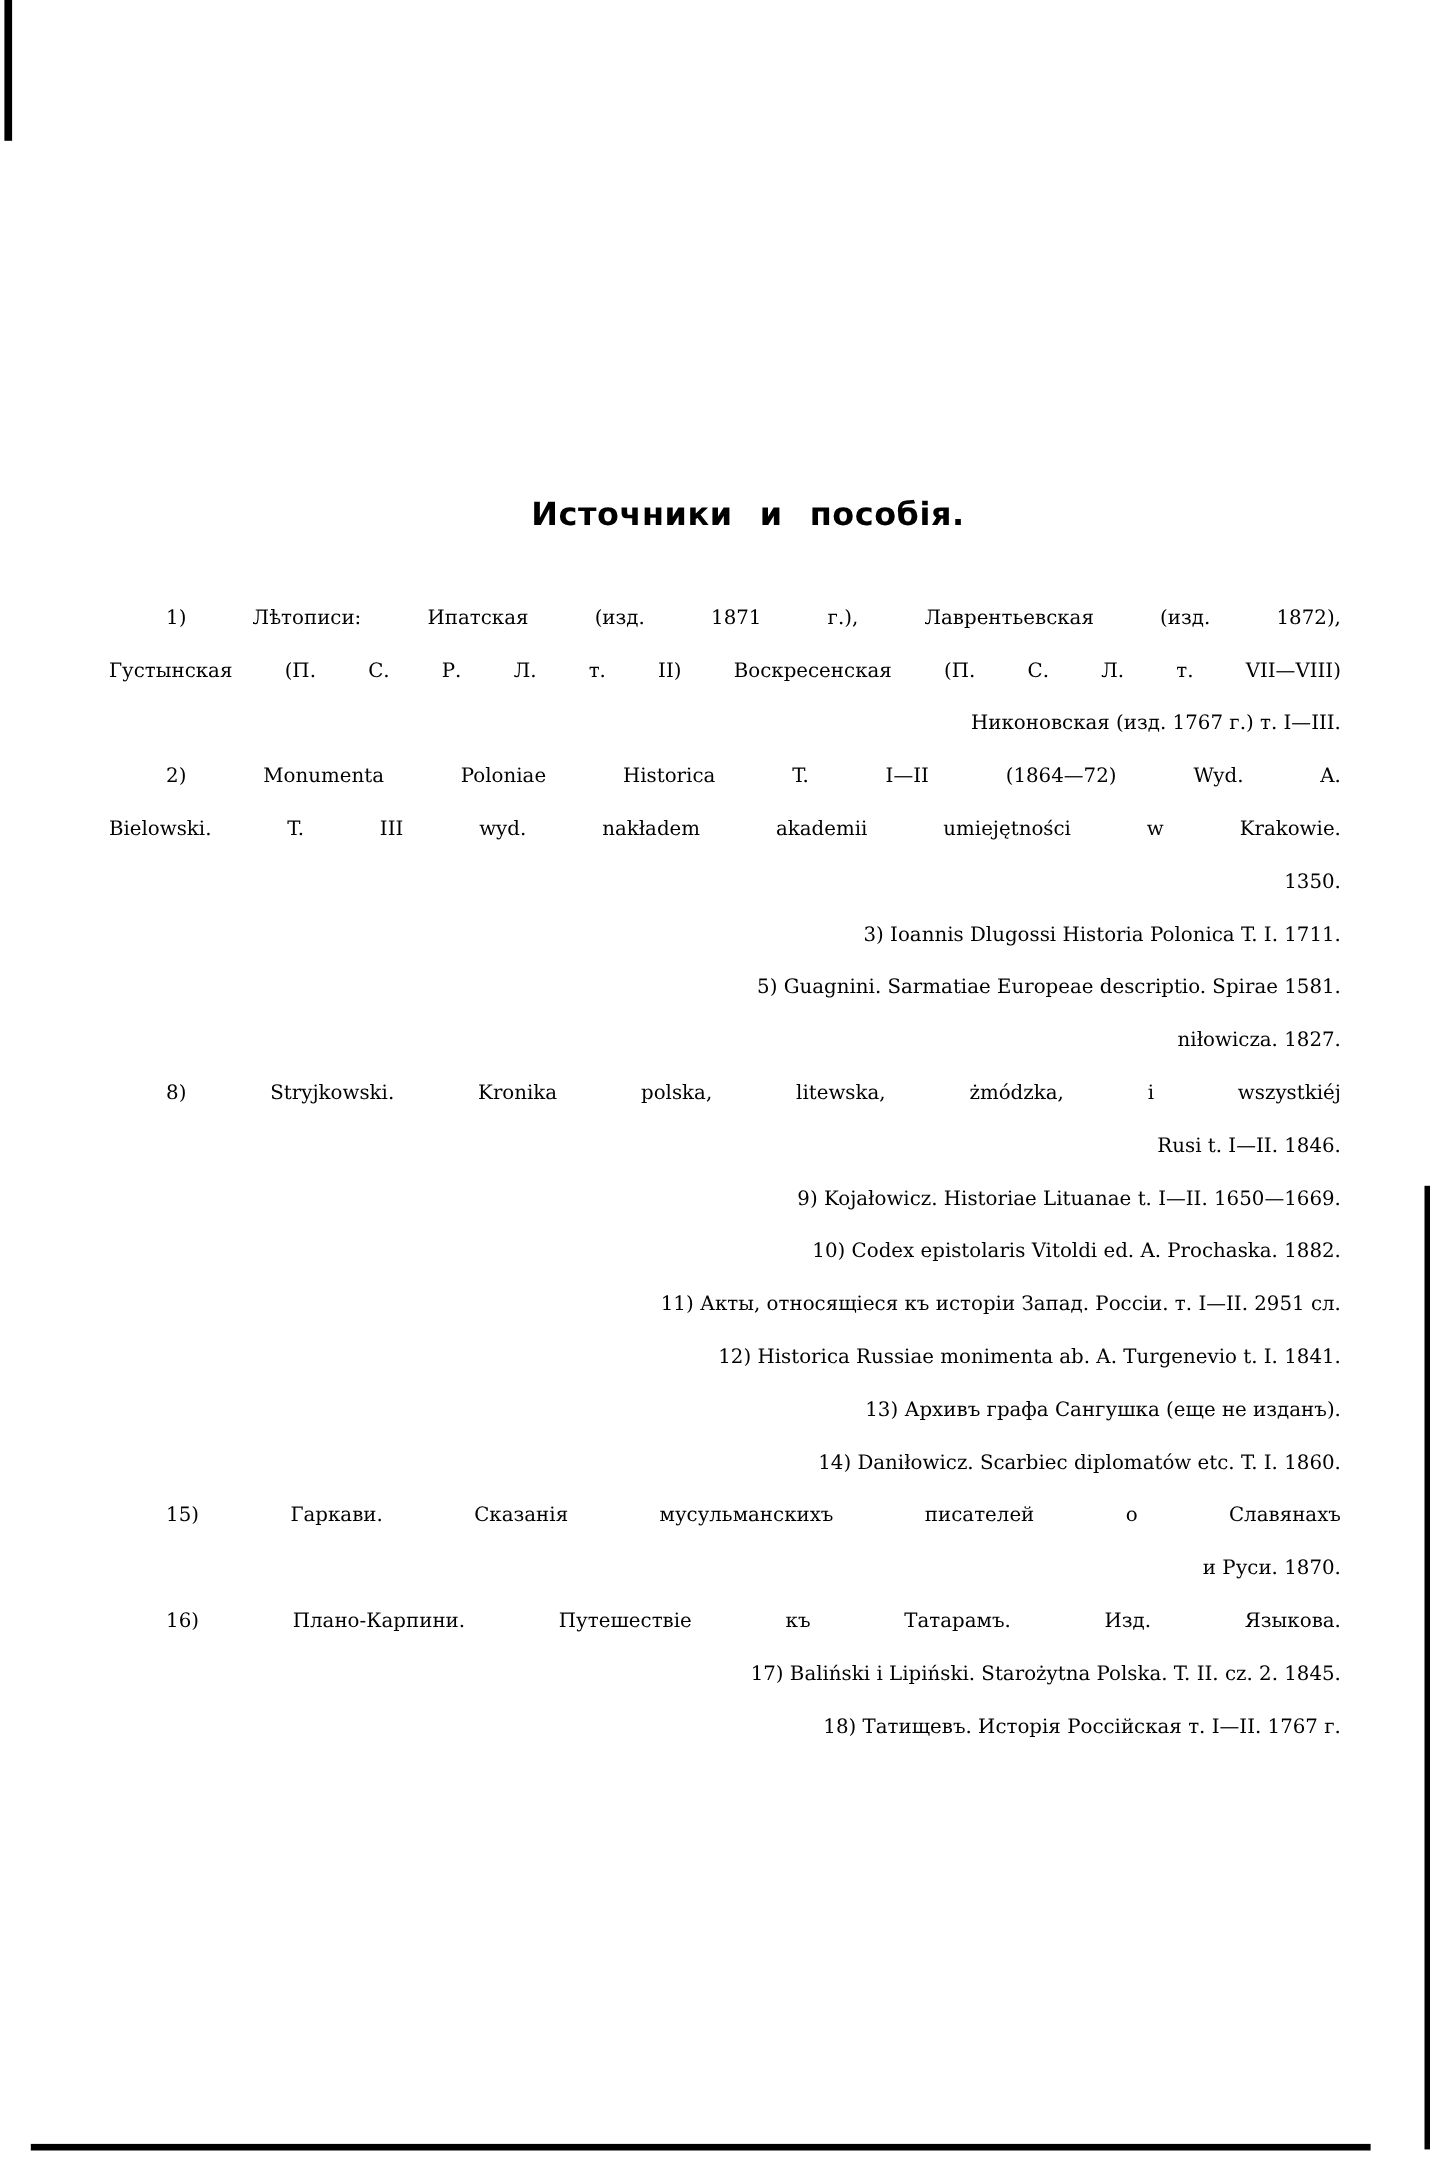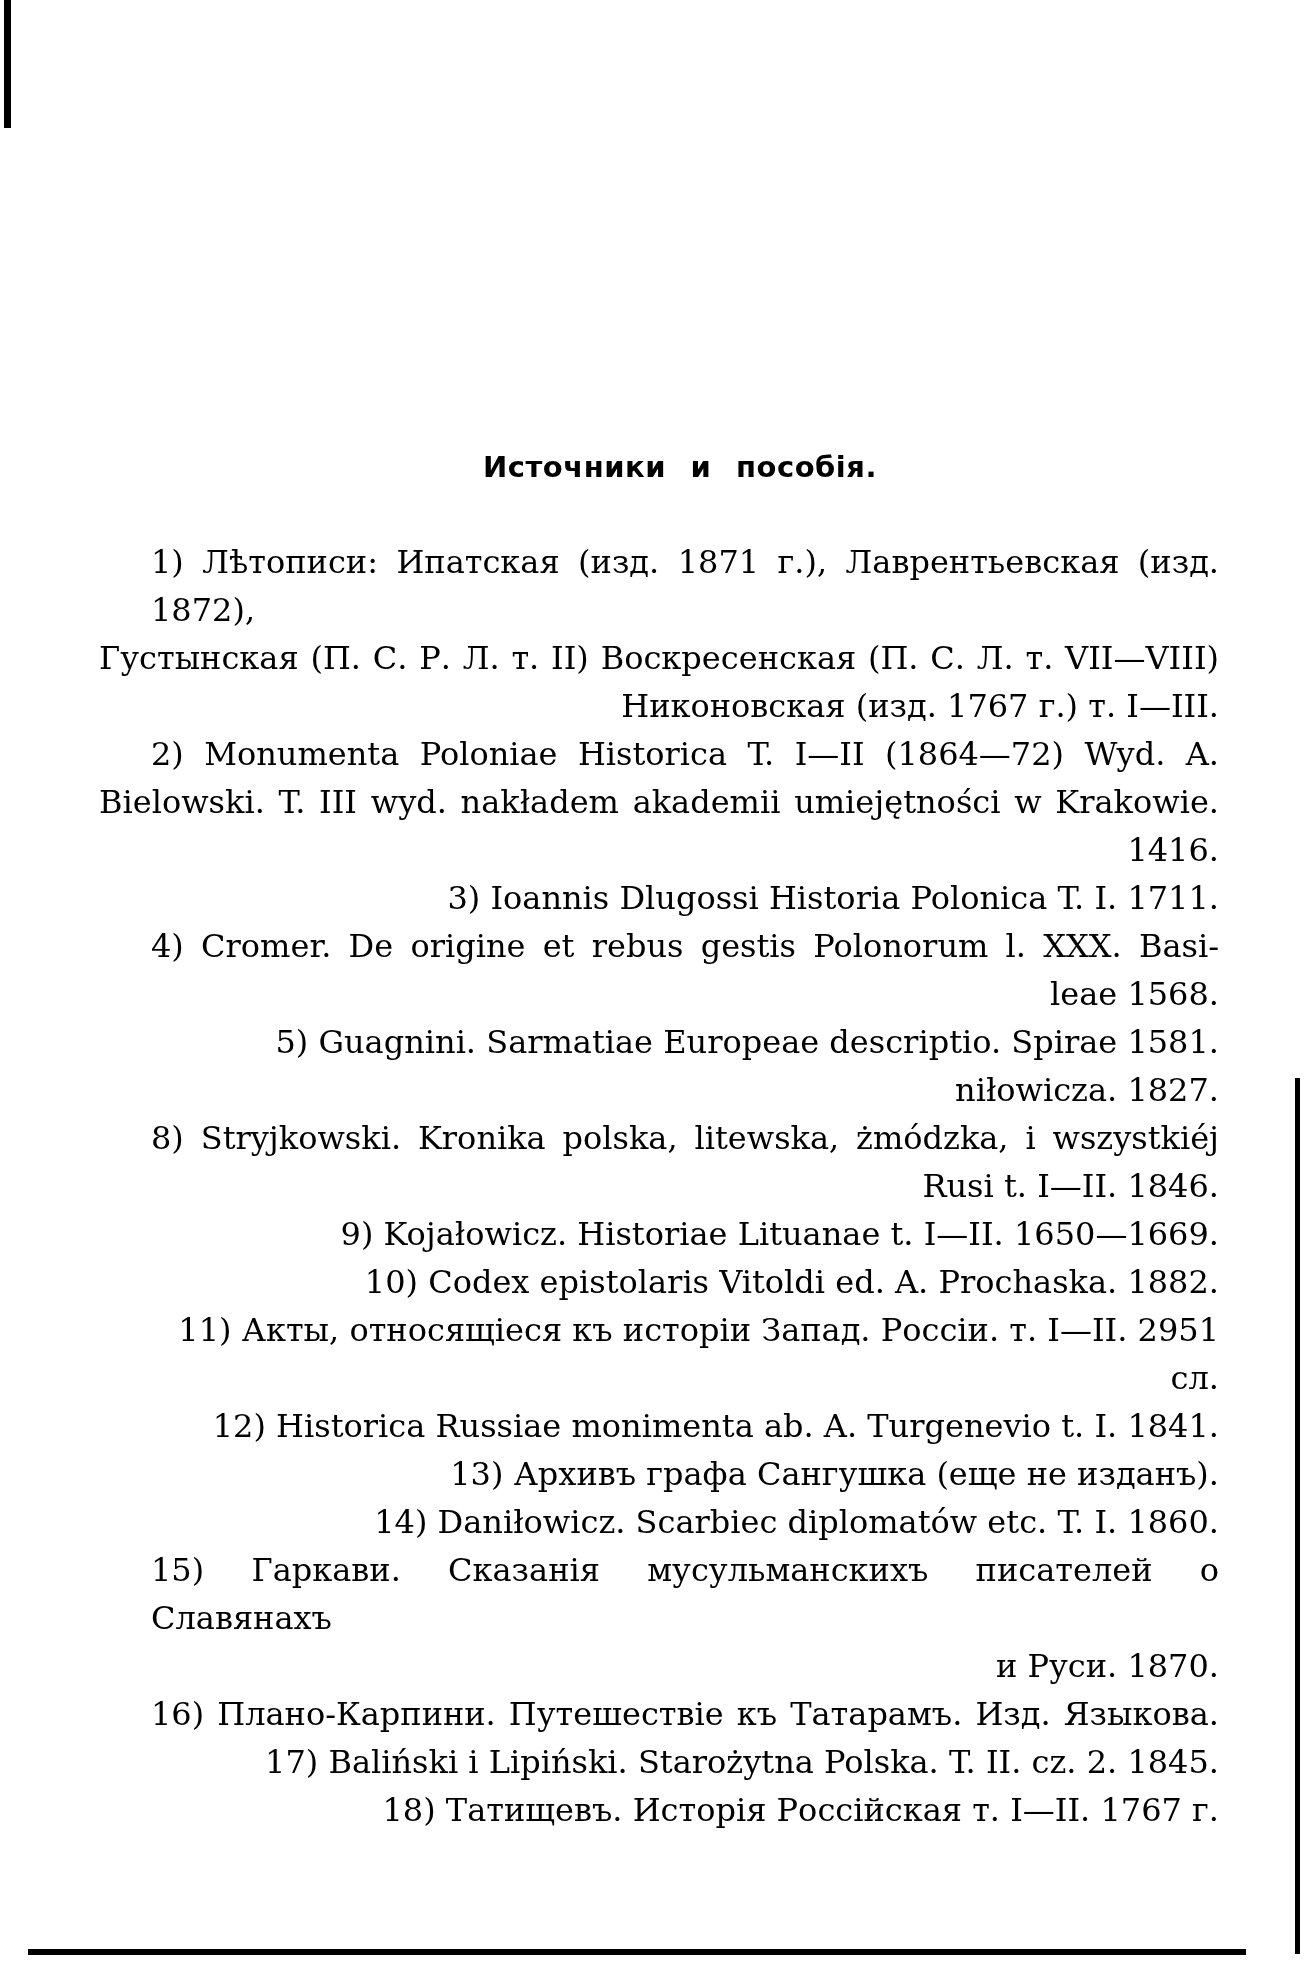--- a/index.html
+++ b/index.html
@@ -21,21 +21,21 @@
     margin-left: 42px;
     font-family: "DejaVu Sans", sans-serif;
     font-weight: bold;
     font-size: 29px;
     line-height: 1;
     letter-spacing: 0.5px;
     word-spacing: 14px;
   }
   .list {
     margin-top: 56px;
-    font-size: 32px;
+    font-size: 18px;
     line-height: 48px;
   }
   .item { margin: 0; }
   .line {
     text-align: right;
     text-justify: inter-word;
   }
   .line.first { padding-left: 52px; }
   .line.just {
     text-align: justify;
@@ -57,28 +57,24 @@
     <div class="title">Источники и пособія.</div>
     <div class="list" id="list">
         <div class="item">
           <div class="line first just">1) Лѣтописи: Ипатская (изд. 1871 г.), Лаврентьевская (изд. 1872),</div>
           <div class="line just">Густынская (П. С. Р. Л. т. II) Воскресенская (П. С. Л. т. VII—VIII)</div>
           <div class="line">Никоновская (изд. 1767 г.) т. I—III.</div>
         </div>
         <div class="item">
           <div class="line first just">2) Monumenta Poloniae Historica T. I—II (1864—72) Wyd. A.</div>
           <div class="line just">Bielowski. T. III wyd. nakładem akademii umiejętności w Krakowie.</div>
-          <div class="line">1416.</div>
+          <div class="line">1350.</div>
         </div>
         <div class="item">
           <div class="line first">3) Ioannis Dlugossi Historia Polonica T. I. 1711.</div>
-        </div>
-        <div class="item">
-          <div class="line first just">4) Cromer. De origine et rebus gestis Polonorum l. XXX. Basi-</div>
-          <div class="line">leae 1568.</div>
         </div>
         <div class="item">
           <div class="line first">5) Guagnini. Sarmatiae Europeae descriptio. Spirae 1581.</div>
         </div>
         <div class="item">
           <div class="line">niłowicza. 1827.</div>
         </div>
         <div class="item">
           <div class="line first just">8) Stryjkowski. Kronika polska, litewska, żmódzka, i wszystkiéj</div>
           <div class="line">Rusi t. I—II. 1846.</div>

